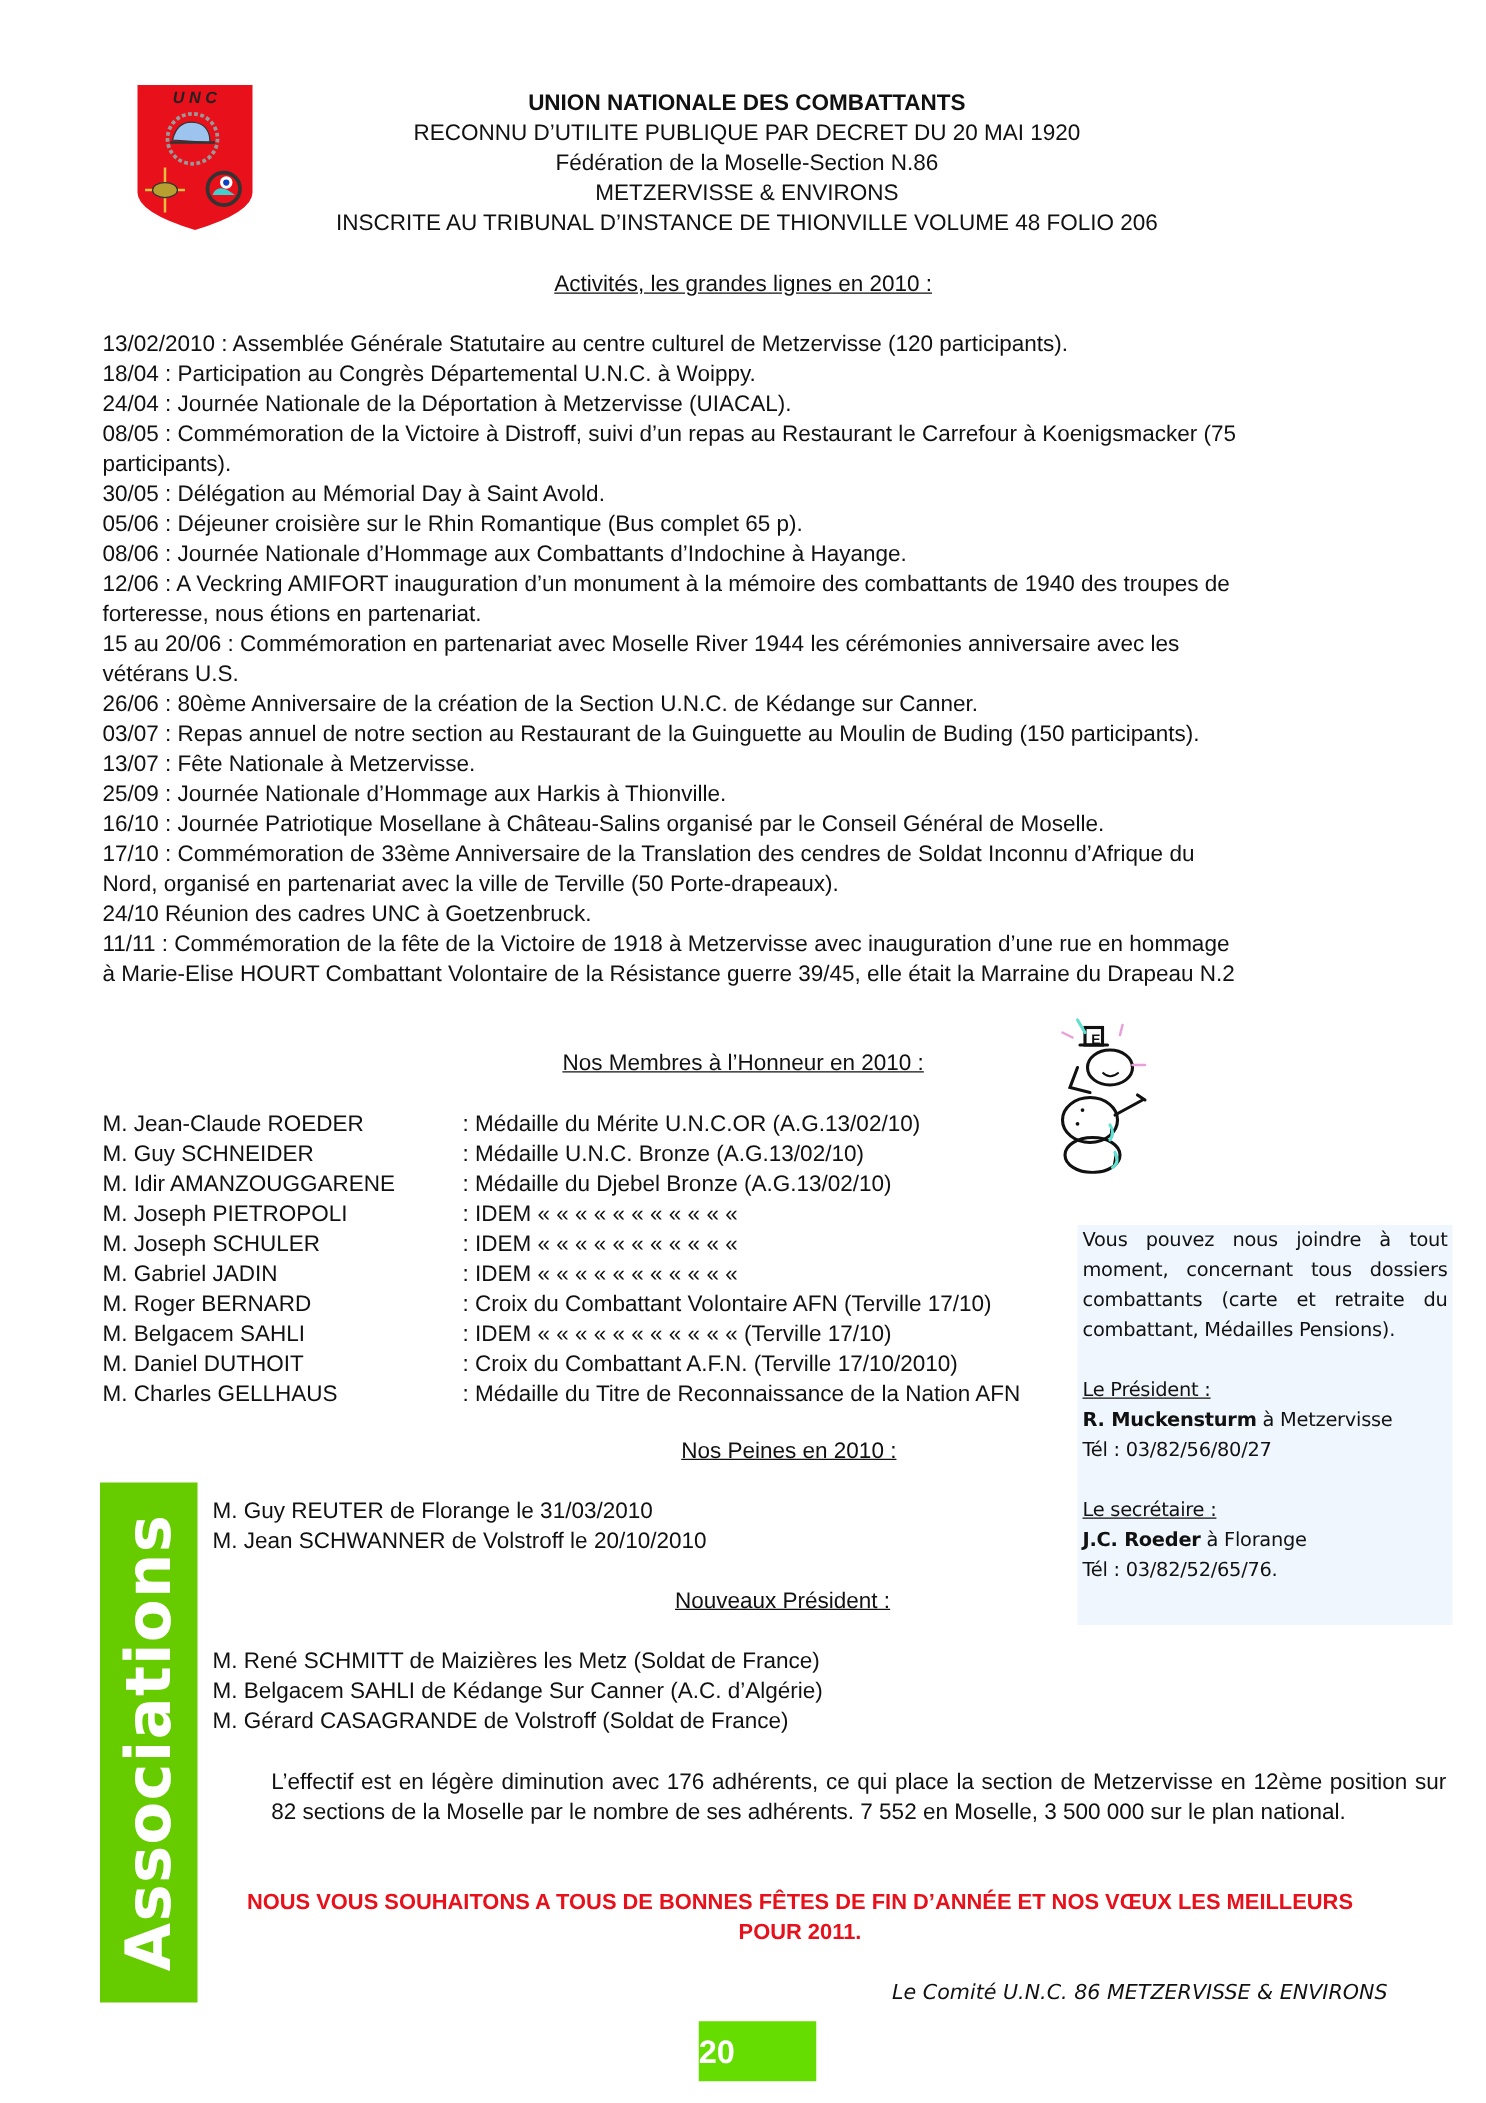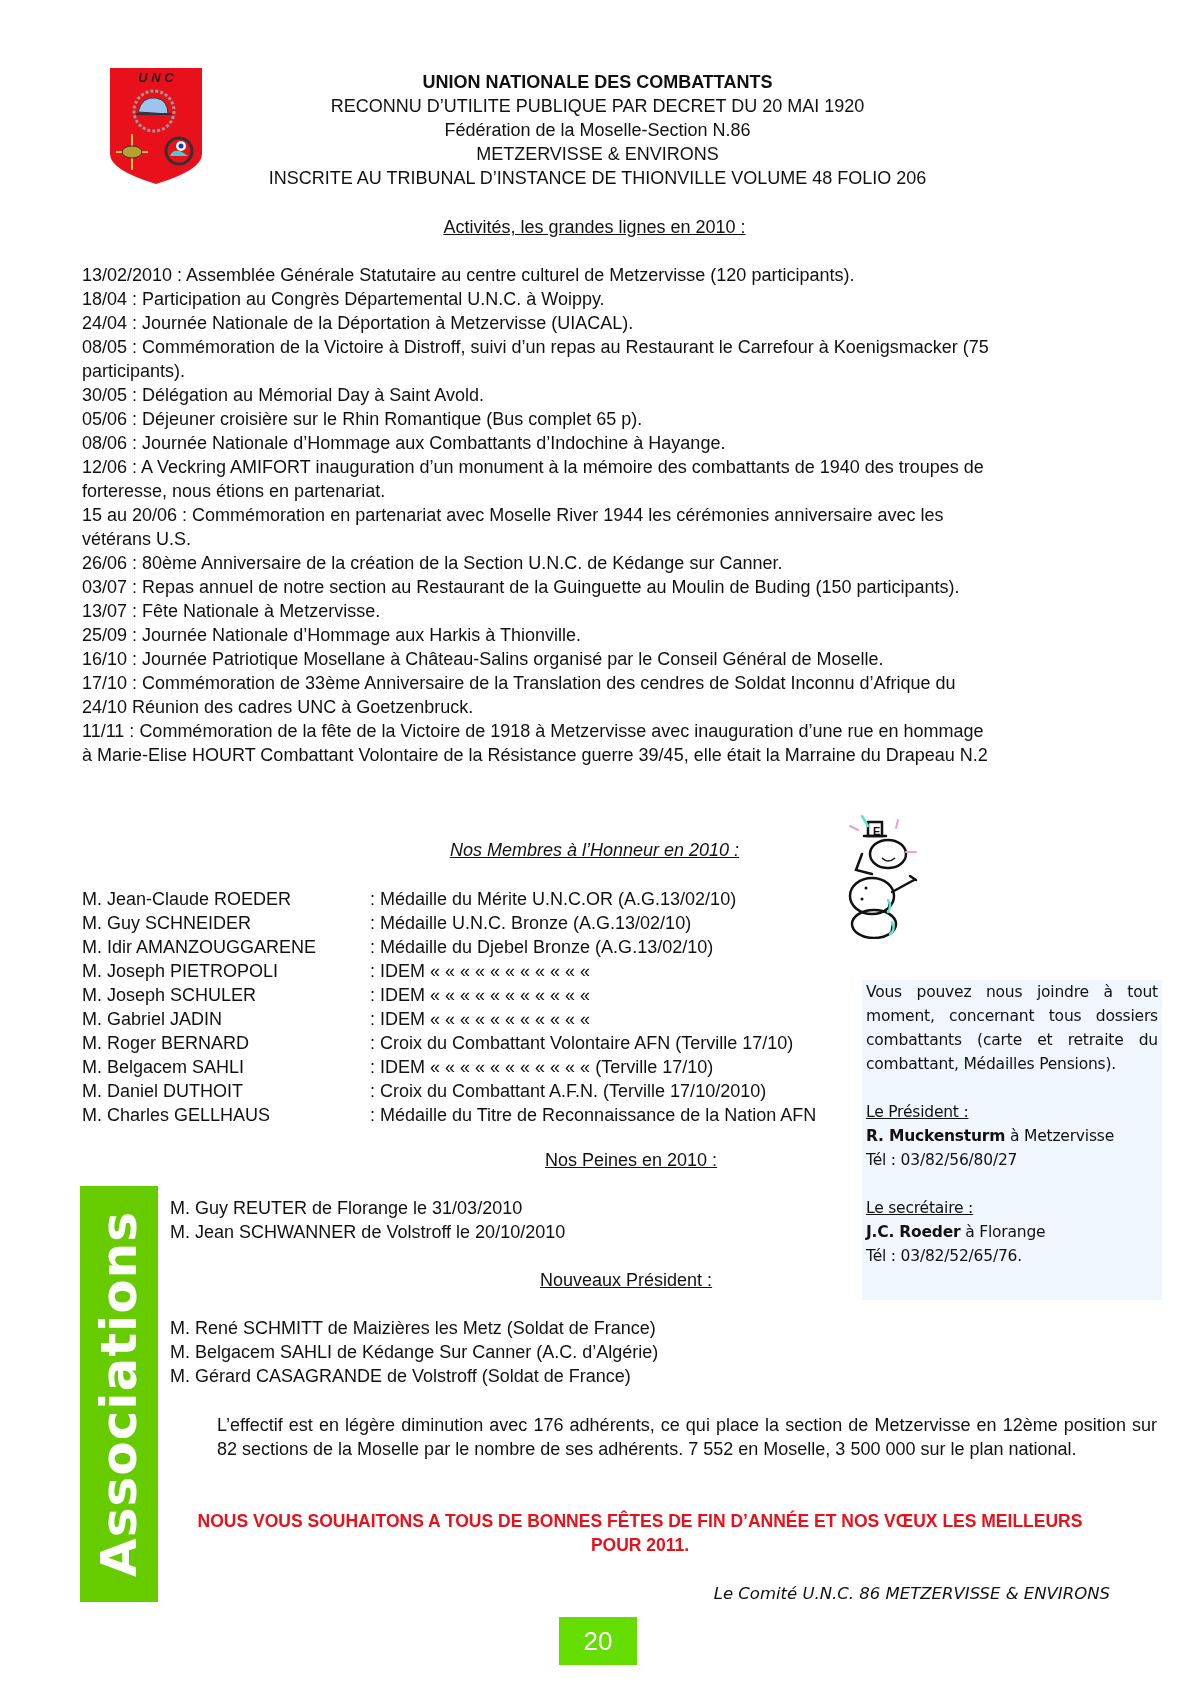--- a/index.html
+++ b/index.html
@@ -20,22 +20,22 @@
   #contact .info { font-family: "DejaVu Sans", sans-serif; font-size: 15.5px; line-height: 24px; text-align: justify; padding: 0 4px 0 4px; letter-spacing: -0.2px; }
   #contact .lbl { text-decoration: underline; }
   #contact .line { font-family: "DejaVu Sans", sans-serif; font-size: 15.5px; line-height: 24px; padding-left: 4px; white-space: nowrap; letter-spacing: -0.2px; }
   #sidebar { position: absolute; left: 80px; top: 1186px; width: 78px; height: 416px; background: #66cc00; }
   #sidebar span { position: absolute; left: 50%; top: 50%; transform: translate(-50%, -50%) rotate(-90deg);
                   color: #fff; font-family: "DejaVu Sans", sans-serif; font-weight: bold; font-size: 50px; white-space: nowrap; letter-spacing: 1px; }
   .block { position: absolute; left: 170px; font-family: "Liberation Sans", sans-serif; font-size: 18px; line-height: 24px; }
   #summary { position: absolute; left: 170px; top: 1413px; width: 940px; font-family: "Liberation Sans", sans-serif; font-size: 18px; line-height: 24px; text-align: justify; margin-left: 47px; }
   #greeting { position: absolute; left: 170px; top: 1509px; width: 940px; text-align: center; color: #e8101a; font-family: "Liberation Sans", sans-serif; font-weight: bold; font-size: 17.5px; line-height: 24px; }
   #signature { position: absolute; left: 600px; top: 1582px; width: 510px; text-align: right; font-family: "DejaVu Sans", sans-serif; font-style: italic; font-size: 16.5px; line-height: 24px; }
-  #page-num { position: absolute; left: 559px; top: 1617px; width: 78px; height: 48px; background: #66dd00; color: #fff;
-              font-family: "Liberation Sans", sans-serif; font-weight: normal; font-size: 26px; line-height: 48px; text-align: center; }
+  #page-num { position: absolute; left: 559px; top: 1617px; width: 94px; height: 48px; background: #66dd00; color: #fff;
+              font-family: "Liberation Sans", sans-serif; font-weight: bold; font-size: 26px; line-height: 48px; text-align: left; }
 </style>
 </head>
 <body>
 
 <svg id="logo" viewBox="0 0 96 120">
   <path d="M2 2 H94 V88 Q94 104 48 118 Q2 104 2 88 Z" fill="#e8101a"></path>
   <text x="48" y="16" text-anchor="middle" font-family="Liberation Sans, sans-serif" font-weight="bold" font-style="italic" font-size="13" fill="#222">U N C</text>
   <circle cx="46" cy="45" r="20" fill="none" stroke="#999" stroke-width="3" stroke-dasharray="3 2"></circle>
   <path d="M30 46 Q34 30 48 32 Q60 34 60 48 Z" fill="#9cc4ee" stroke="#333" stroke-width="1"></path>
   <path d="M28 48 L64 48" stroke="#333" stroke-width="2"></path>
@@ -68,26 +68,27 @@
     <div>12/06 : A Veckring AMIFORT inauguration d’un monument à la mémoire des combattants de 1940 des troupes de</div>
     <div>forteresse, nous étions en partenariat.</div>
     <div>15 au 20/06 : Commémoration en partenariat avec Moselle River 1944 les cérémonies anniversaire avec les</div>
     <div>vétérans U.S.</div>
     <div>26/06 : 80ème Anniversaire de la création de la Section U.N.C. de Kédange sur Canner.</div>
     <div>03/07 : Repas annuel de notre section au Restaurant de la Guinguette au Moulin de Buding (150 participants).</div>
     <div>13/07 : Fête Nationale à Metzervisse.</div>
     <div>25/09 : Journée Nationale d’Hommage aux Harkis à Thionville.</div>
     <div>16/10 : Journée Patriotique Mosellane à Château-Salins organisé par le Conseil Général de Moselle.</div>
     <div>17/10 : Commémoration de 33ème Anniversaire de la Translation des cendres de Soldat Inconnu d’Afrique du</div>
+    <div>Nord, organisé en partenariat avec la ville de Terville (50 Porte-drapeaux).</div>
     <div>24/10 Réunion des cadres UNC à Goetzenbruck.</div>
     <div>11/11 : Commémoration de la fête de la Victoire de 1918 à Metzervisse avec inauguration d’une rue en hommage</div>
     <div>à Marie-Elise HOURT Combattant Volontaire de la Résistance guerre 39/45, elle était la Marraine du Drapeau N.2</div>
   </div>
 
-<div class="section-title" style="left:0; width:1189px; text-align:center; top:838px;font-style:italic;">Nos Membres à l’Honneur en 2010 :</div>
+<div class="section-title" style="left:0; width:1189px; text-align:center; top:838px;">Nos Membres à l’Honneur en 2010 :</div>
 <div id="members">
     <div class="mrow">
       <span class="name">M. Jean-Claude ROEDER</span>
       <span>: Médaille du Mérite U.N.C.OR (A.G.13/02/10)</span>
     </div>
     <div class="mrow">
       <span class="name">M. Guy SCHNEIDER</span>
       <span>: Médaille U.N.C. Bronze (A.G.13/02/10)</span>
     </div>
     <div class="mrow">

